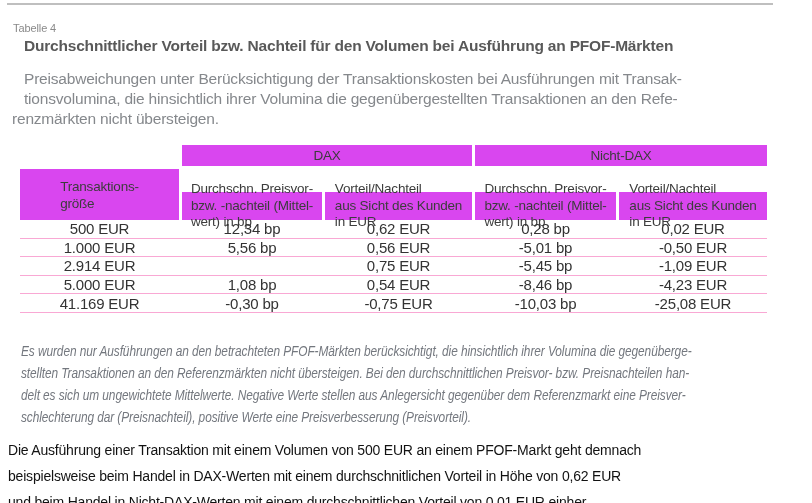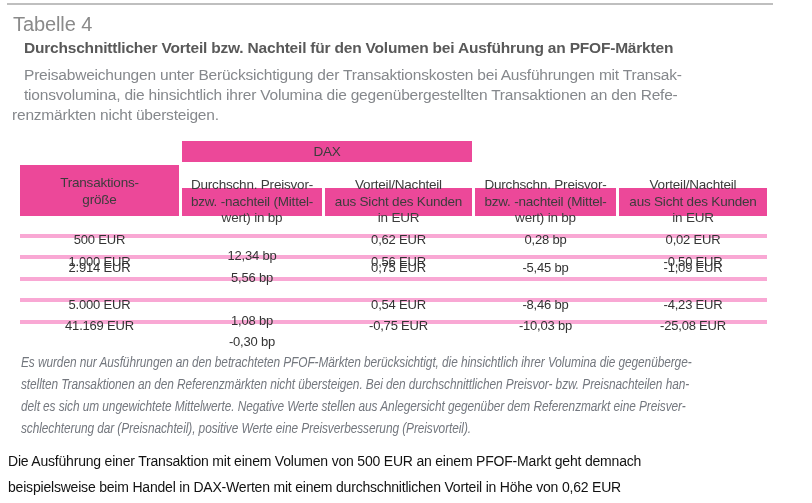--- a/index.html
+++ b/index.html
@@ -1,42 +1,42 @@
 <!DOCTYPE html>
 <html><head>
 <meta charset="utf-8">
 <style>
   html,body{margin:0;padding:0;background:#ffffff;width:812px;height:503px;overflow:hidden;
     font-family:"Liberation Sans", sans-serif;-webkit-font-smoothing:antialiased;}
   .ml{white-space:pre-wrap;margin-top:24px;}
 
   .top-rule{margin:3px 0 0 7px;width:766px;height:2px;background:#bfbfbf;}
-  .tbl-label{margin:8px 0 0 13px;font-size:20px;color:#8a8a8a;letter-spacing:-0.1px;}
+  .tbl-label{margin:17px 0 0 13px;font-size:11px;color:#8a8a8a;letter-spacing:-0.1px;}
   .tbl-title{margin:3px 0 0 24px;font-size:15.5px;font-weight:bold;color:#595959;letter-spacing:-0.2px;width:780px;}
   .tbl-subtitle{color:#85888c;font-size:15.5px;letter-spacing:-0.2px;line-height:20px;width:786px;}
   .sub-line{margin-left:24px;}
   .sub-line.last{margin-left:12px;}
-  .tbl-subtitle .first{margin-top:8px;}
+  .tbl-subtitle .first{margin-top:14px;}
 
   .dtable{margin:16px 0 0 20px;width:747px;color:#383838;}
   .thead{display:grid;grid-template-columns:159px 3px 140px 3px 147px 3px 141px 3px 148px;
     grid-template-rows:21px 2px 52px;font-size:13.5px;letter-spacing:-0.2px;}
-  .hcell{background:#ec4899;display:flex;align-items:center;justify-content:center;text-align:center;color:#3c3c3c;}
+  .hcell{background:#d946ef;display:flex;align-items:center;justify-content:center;text-align:left;color:#3c3c3c;}
   .rowhead{grid-column:1;grid-row:1/4;line-height:17px;}
   .group-dax{grid-column:3/6;grid-row:1;}
   .group-ndax{grid-column:7/10;grid-row:1;}
   .sub1{grid-column:3;grid-row:3;line-height:16.5px;}
   .sub2{grid-column:5;grid-row:3;line-height:16.5px;}
   .sub3{grid-column:7;grid-row:3;line-height:16.5px;}
   .sub4{grid-column:9;grid-row:3;line-height:16.5px;}
 
   .trow{display:grid;grid-template-columns:159px 3px 140px 3px 147px 3px 141px 3px 148px;
-    height:17.6px;border-bottom:4px solid #f9a8d4;align-items:center;font-size:13px;letter-spacing:-0.2px;}
+    height:17.6px;border-bottom:1px solid #f9a8d4;align-items:center;font-size:15px;letter-spacing:-0.2px;}
   .dcell{text-align:center;color:#333333;}
-  .c1{grid-column:1;} .c2{grid-column:3;margin-top:32px;} .c3{grid-column:5;} .c4{grid-column:7;} .c5{grid-column:9;}
+  .c1{grid-column:1;} .c2{grid-column:3;} .c3{grid-column:5;} .c4{grid-column:7;} .c5{grid-column:9;}
 
   .footnote{margin:27px 0 0 21px;font-style:italic;font-size:14px;color:#73777e;line-height:22px;
     width:905px;transform:scaleX(0.85);transform-origin:0 0;letter-spacing:-0.1px;}
   .bodytext{margin:9px 0 0 8px;font-size:14px;color:#121212;line-height:26px;width:804px;letter-spacing:-0.2px;}
 </style>
 </head>
 <body>
 
 <div class="top-rule"></div>
 
@@ -48,20 +48,21 @@
   <div class="sub-line first">Preisabweichungen unter Berücksichtigung der Transaktionskosten bei Ausführungen mit Transak-</div>
   <div class="sub-line">tionsvolumina, die hinsichtlich ihrer  Volumina die gegenübergestellten Transaktionen an den Refe-</div>
   <div class="sub-line last">renzmärkten nicht übersteigen.</div>
 </div>
 
 <div class="dtable">
   <div class="thead">
     <div class="hcell rowhead ml">Transaktions-
 größe</div>
     <div class="hcell group-dax">DAX</div>
+    <div class="hcell group-ndax">Nicht-DAX</div>
     <div class="hcell sub1 ml">Durchschn. Preisvor-
 bzw. -nachteil (Mittel-
 wert) in bp</div>
     <div class="hcell sub2 ml">Vorteil/Nachteil
 aus Sicht des Kunden
 in EUR</div>
     <div class="hcell sub3 ml">Durchschn. Preisvor-
 bzw. -nachteil (Mittel-
 wert) in bp</div>
     <div class="hcell sub4 ml">Vorteil/Nachteil
@@ -73,20 +74,21 @@
     <span class="dcell c1">500 EUR</span>
     <span class="dcell c2">12,34 bp</span>
     <span class="dcell c3">0,62 EUR</span>
     <span class="dcell c4">0,28 bp</span>
     <span class="dcell c5">0,02 EUR</span>
   </div>
   <div class="trow">
     <span class="dcell c1">1.000 EUR</span>
     <span class="dcell c2">5,56 bp</span>
     <span class="dcell c3">0,56 EUR</span>
+    <span class="dcell c4">-5,01 bp</span>
     <span class="dcell c5">-0,50 EUR</span>
   </div>
   <div class="trow">
     <span class="dcell c1">2.914 EUR</span>
     <span class="dcell c3">0,75 EUR</span>
     <span class="dcell c4">-5,45 bp</span>
     <span class="dcell c5">-1,09 EUR</span>
   </div>
   <div class="trow">
     <span class="dcell c1">5.000 EUR</span>

